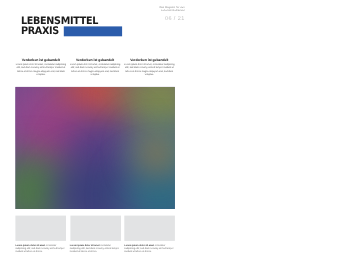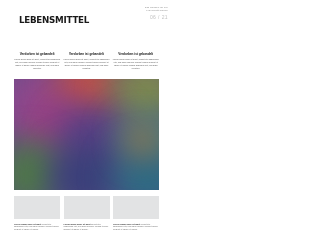--- a/index.html
+++ b/index.html
@@ -161,20 +161,24 @@
     font-weight: 700;
   }
 </style>
 </head>
 <body>
 
 <div class="header">
 
   <div class="logo-wrap">
     <div class="logo-line1">LEBENSMITTEL</div>
+    <div class="logo-row2">
+      <div class="logo-line2">PRAXIS</div>
+      <div class="logo-block"></div>
+    </div>
   </div>
 
   <div class="meta">
     <div class="meta-line">Das Magazin für den</div>
     <div class="meta-line">Lebensmittelhandel</div>
     <div class="meta-issue">06 / 21</div>
   </div>
 
 </div>
 

